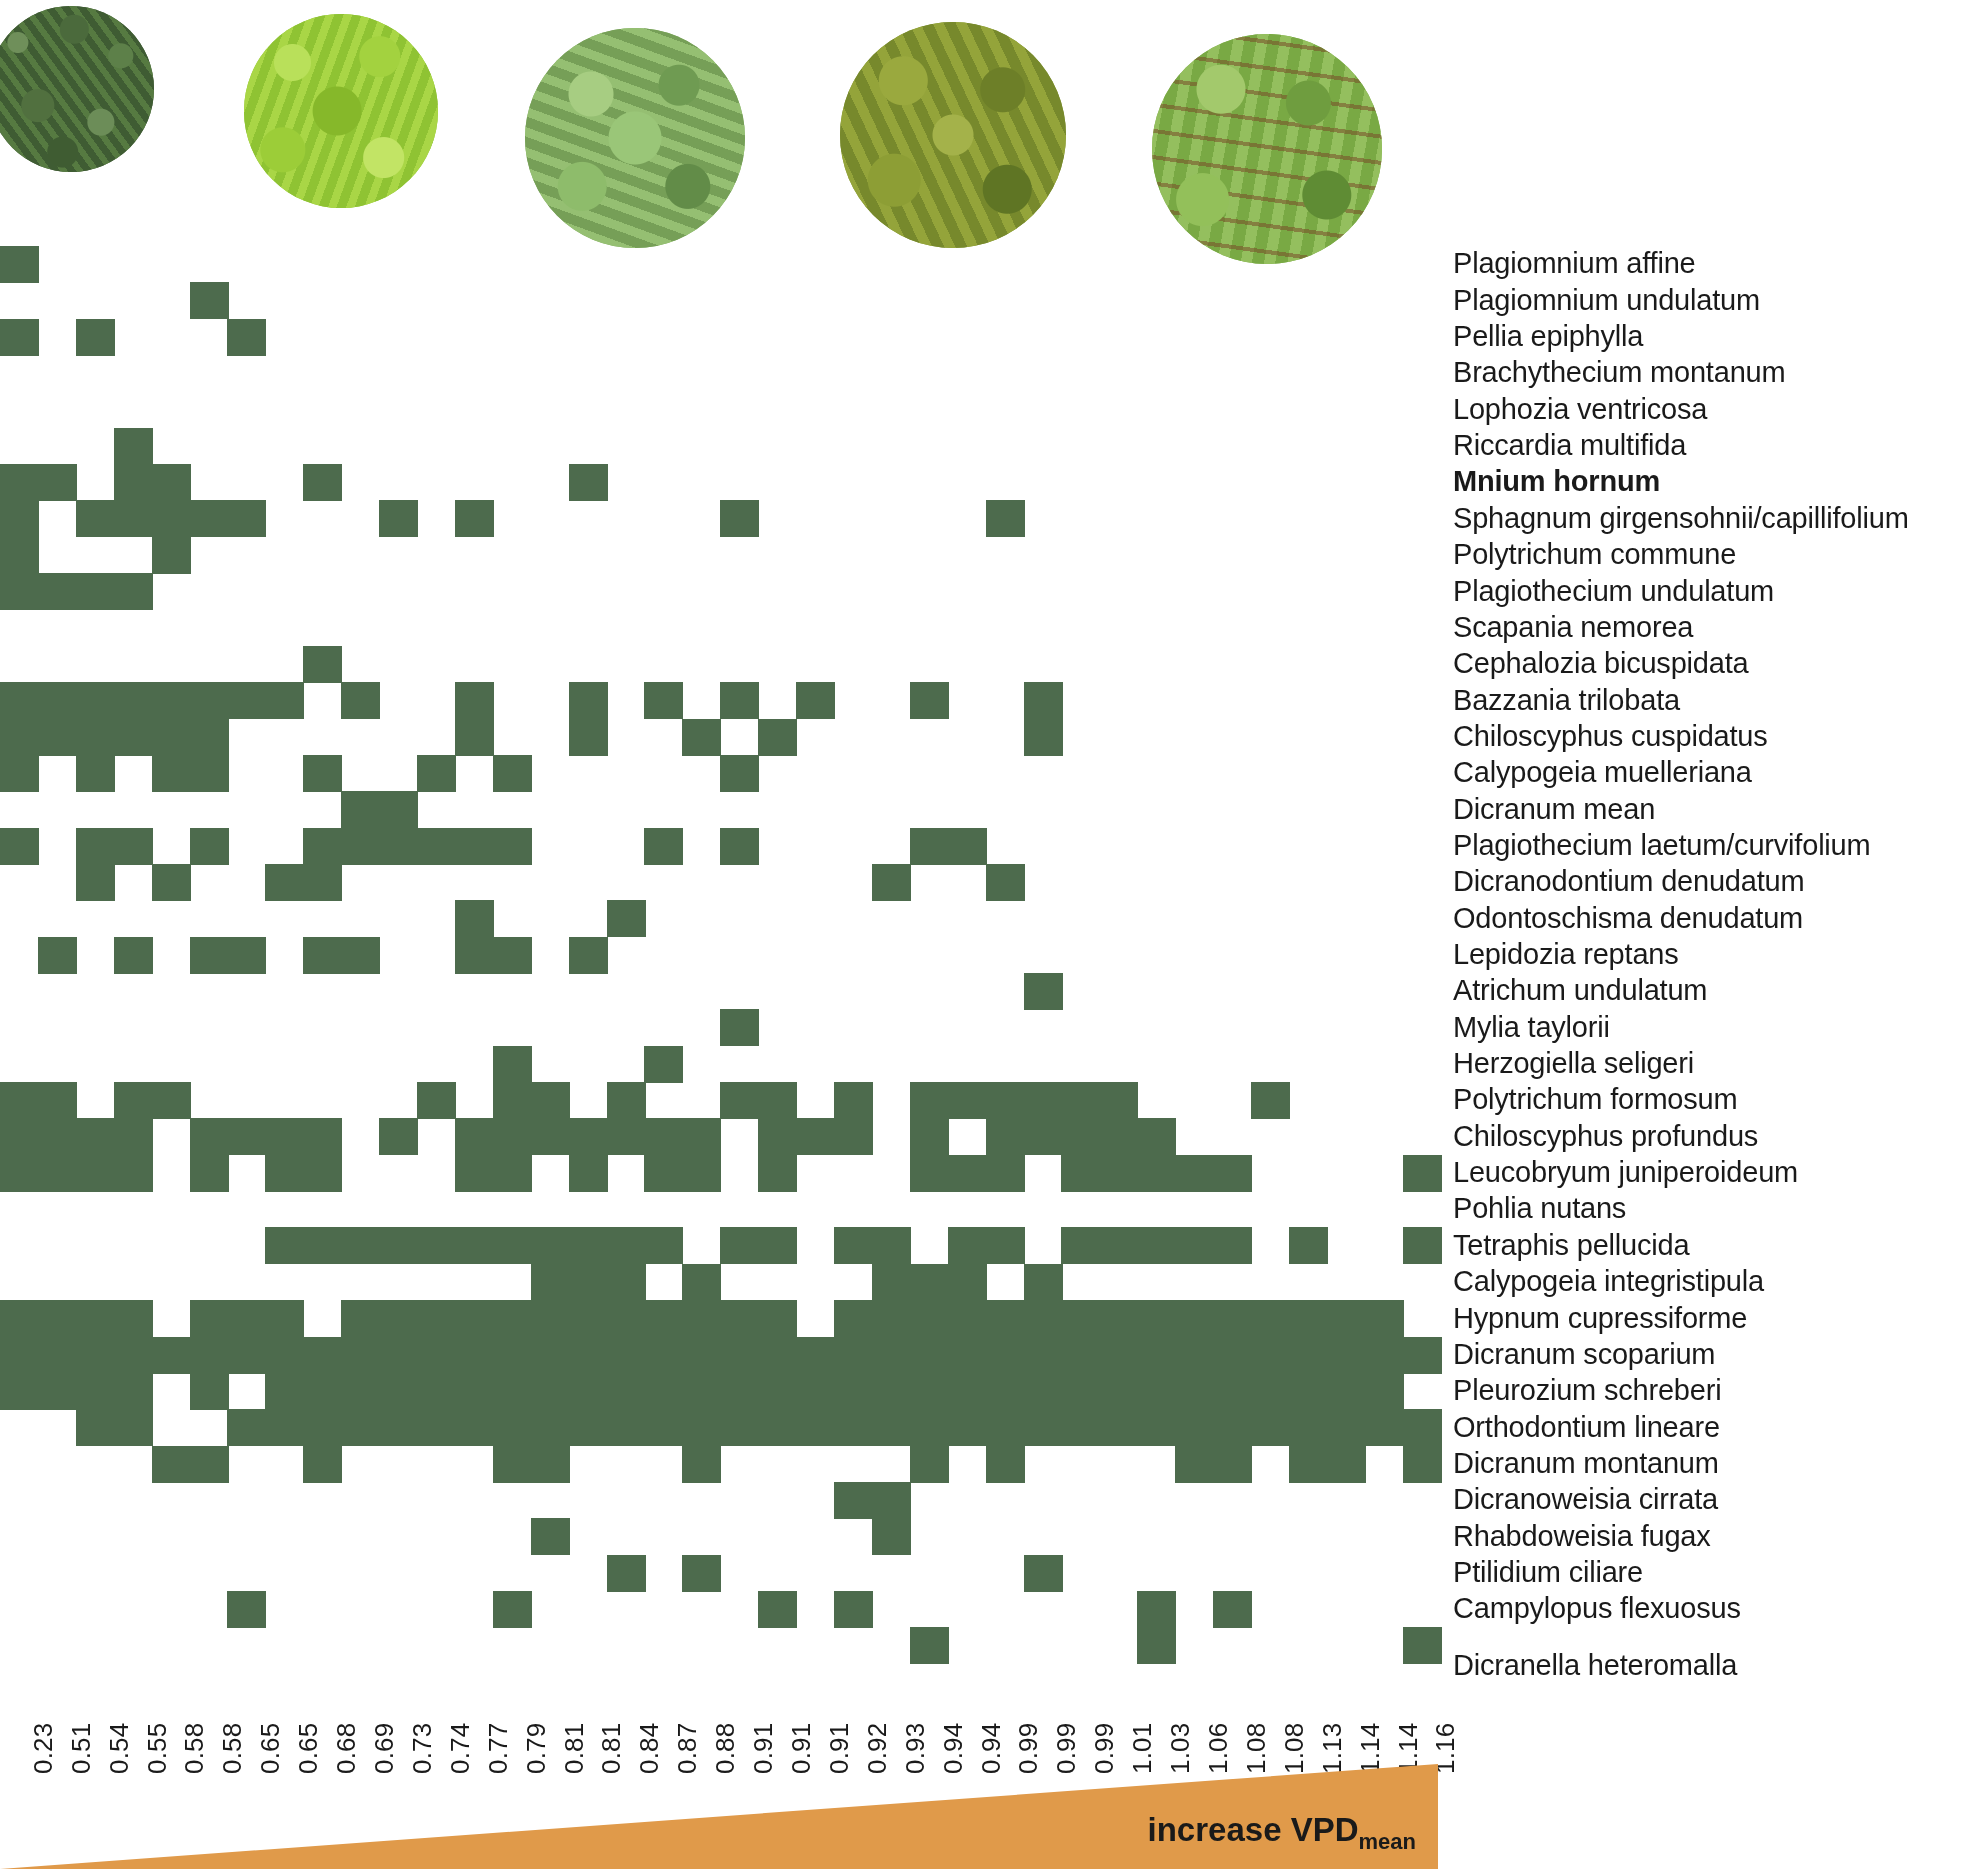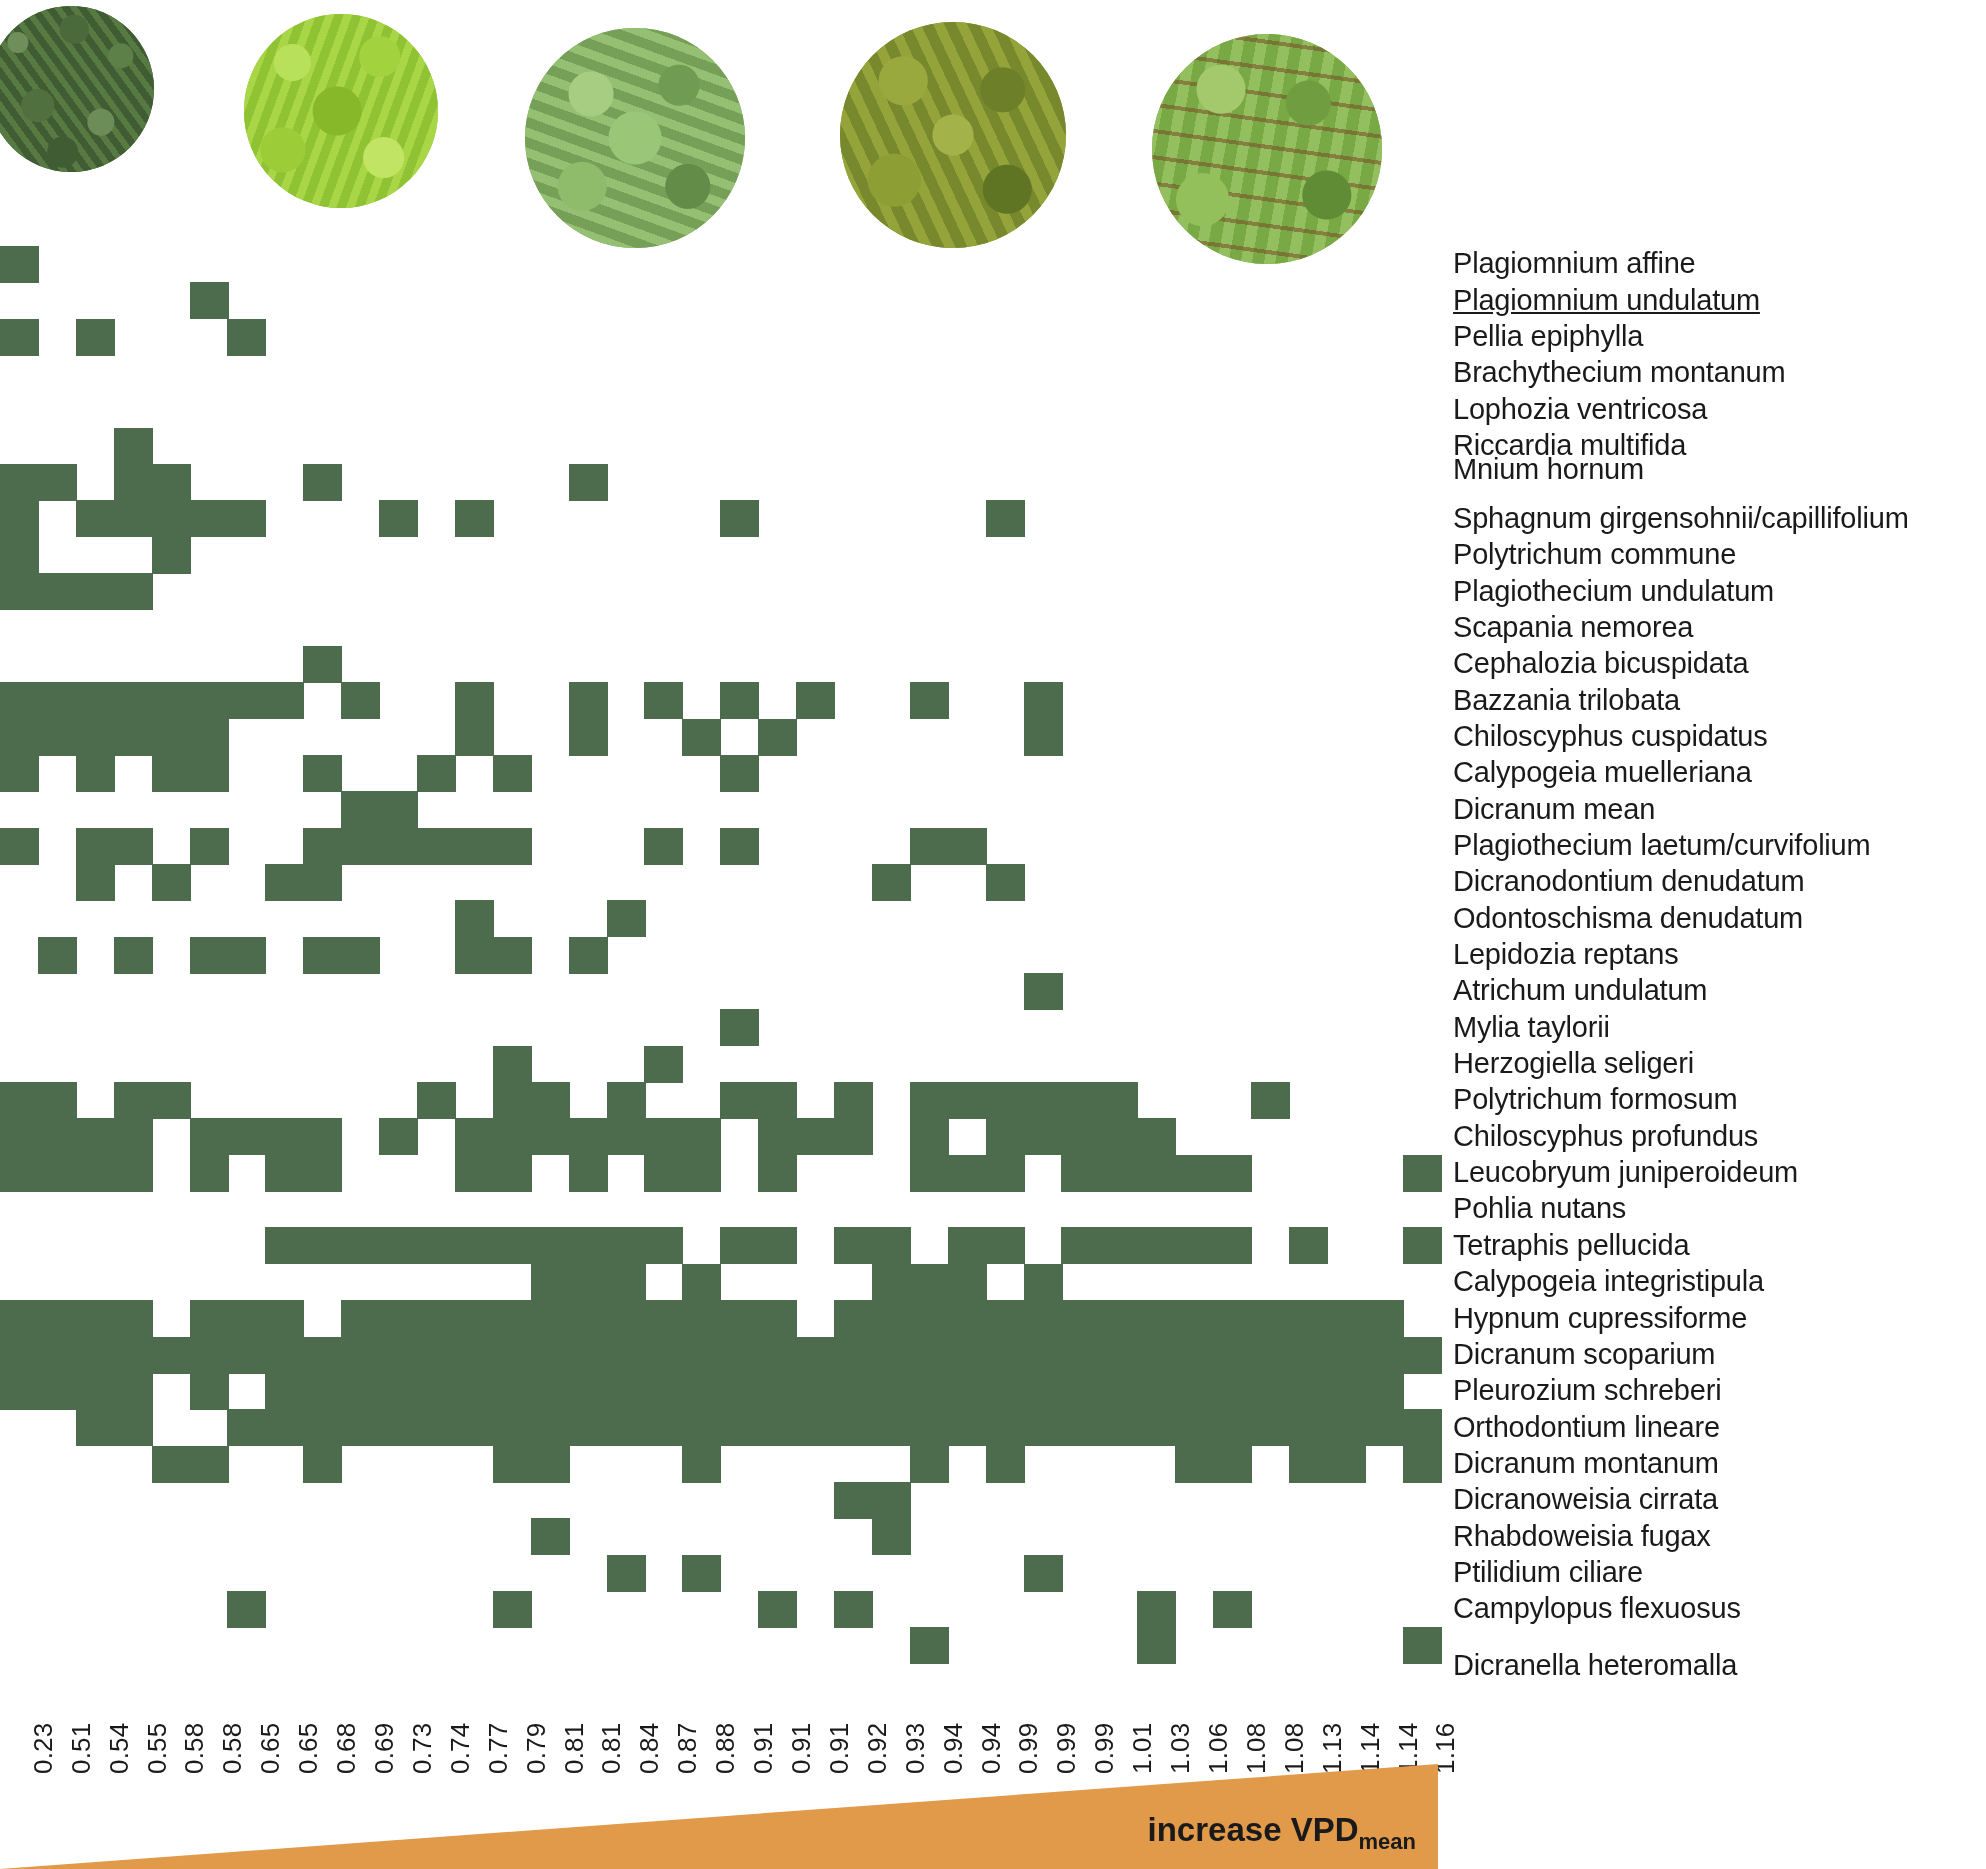--- a/index.html
+++ b/index.html
@@ -541,26 +541,26 @@
       <div class="cell" style="left: 1137px; top: 1345px; width: 39px; height: 37px; background: rgb(77, 107, 77);"></div>
       <div class="cell" style="left: 1213px; top: 1345px; width: 39px; height: 37px; background: rgb(77, 107, 77);"></div>
       <div class="cell" style="left: 910px; top: 1381px; width: 39px; height: 37px; background: rgb(77, 107, 77);"></div>
       <div class="cell" style="left: 1137px; top: 1381px; width: 39px; height: 37px; background: rgb(77, 107, 77);"></div>
       <div class="cell" style="left: 1403px; top: 1381px; width: 39px; height: 37px; background: rgb(77, 107, 77);"></div>
     </div>
 </div>
 
 <div id="species-labels">
     <div class="species-label" style="top: 2.3px;">Plagiomnium affine</div>
-    <div class="species-label" style="top: 39px; text-decoration: underline;">Plagiomnium undulatum</div>
+    <div class="species-label" style="top: 39px;">Plagiomnium undulatum</div>
     <div class="species-label" style="top: 75px;">Pellia epiphylla</div>
     <div class="species-label" style="top: 111px;">Brachythecium montanum</div>
     <div class="species-label" style="top: 148px;">Lophozia ventricosa</div>
     <div class="species-label" style="top: 184px;">Riccardia multifida</div>
-    <div class="species-label" style="top: 208px;">Mnium hornum</div>
+    <div class="species-label" style="top: 220px; font-weight: bold;">Mnium hornum</div>
     <div class="species-label" style="top: 257px;">Sphagnum girgensohnii/capillifolium</div>
     <div class="species-label" style="top: 293px;">Polytrichum commune</div>
     <div class="species-label" style="top: 330px;">Plagiothecium undulatum</div>
     <div class="species-label" style="top: 366px;">Scapania nemorea</div>
     <div class="species-label" style="top: 402px;">Cephalozia bicuspidata</div>
     <div class="species-label" style="top: 439px;">Bazzania trilobata</div>
     <div class="species-label" style="top: 475px;">Chiloscyphus cuspidatus</div>
     <div class="species-label" style="top: 511px;">Calypogeia muelleriana</div>
     <div class="species-label" style="top: 548px;">Dicranum mean</div>
     <div class="species-label" style="top: 584px;">Plagiothecium laetum/curvifolium</div>

